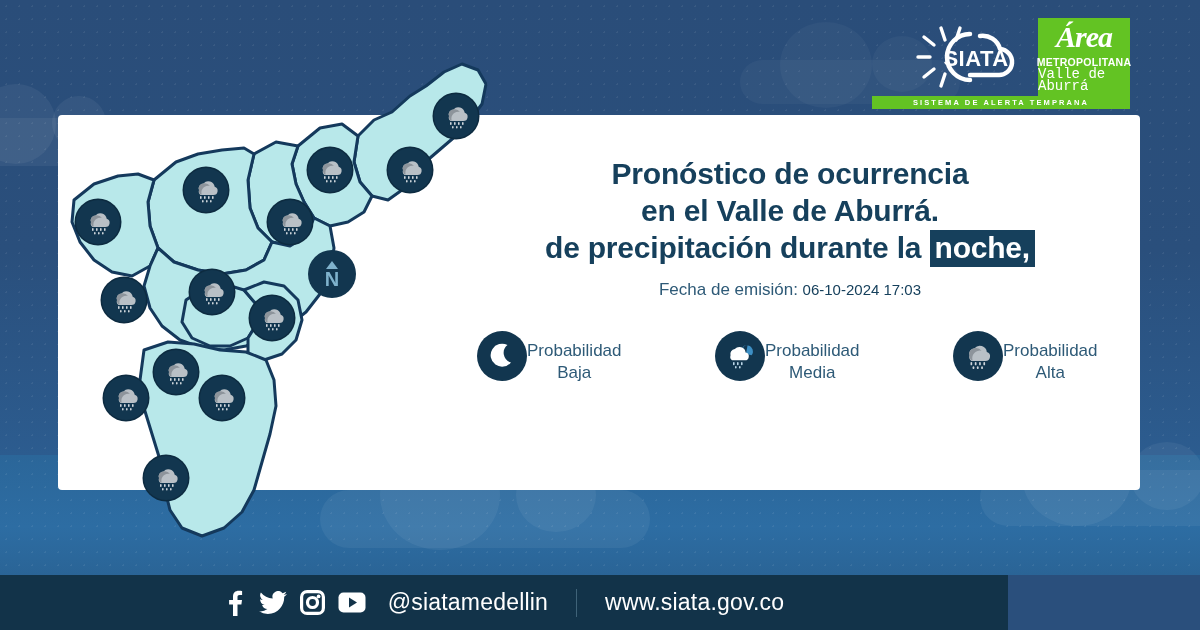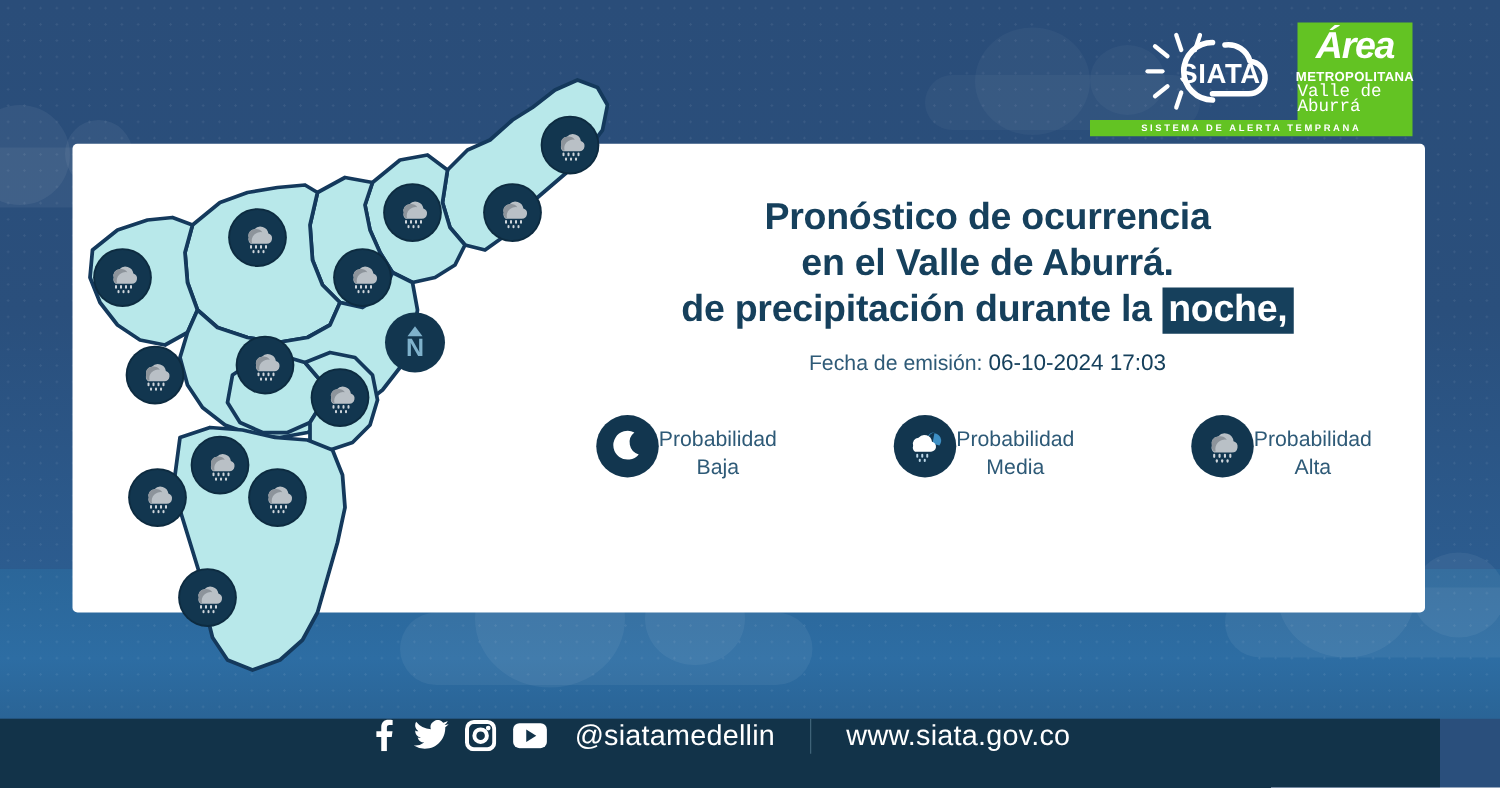--- a/index.html
+++ b/index.html
@@ -73,55 +73,55 @@
   .panel{position:absolute;left:470px;top:155px;width:640px;}
   .title{
     text-align:center;color:#16405c;font-weight:bold;font-size:30px;
     line-height:37px;letter-spacing:-.2px;
   }
   .title .hl{background:#16405c;color:#ffffff;padding:1px 5px 3px 5px;}
   .fecha{
     text-align:center;margin-top:14px;color:#2e5a77;font-size:17px;
   }
   .fecha .lbl{font-size:17px;}
-  .fecha .val{font-size:18px;color:#16405c;}
+  .fecha .val{font-size:15px;color:#16405c;}
 
   .legend{
     display:flex;justify-content:center;gap:88px;margin-top:28px;
   }
   .leg{display:flex;align-items:center;width:150px;}
   .leg-ico{width:50px;height:50px;border-radius:50%;background:#12364f;
     display:flex;align-items:center;justify-content:center;}
   .leg-txt{margin-top:12px;text-align:center;color:#2e5a77;font-size:17px;line-height:22px;}
 
   
   .logos{position:absolute;right:70px;top:18px;display:flex;align-items:flex-end;}
   .siata-logo{width:130px;height:78px;position:relative;}
   .area-logo{
     width:92px;height:78px;background:#63c323;position:relative;
     display:flex;flex-direction:column;align-items:center;justify-content:flex-end;
     padding-bottom:4px;box-sizing:border-box;
   }
   .area-logo .script{
     position:absolute;top:2px;left:0;right:0;text-align:center;
-    color:#ffffff;font-family:Liberation Sans, sans-serif;font-style:italic;
+    color:#ffffff;font-family:Liberation Serif, serif;font-style:italic;
     font-size:30px;font-weight:bold;letter-spacing:-1px;
   }
   .area-logo .l1{color:#fff;font-size:10.5px;font-weight:bold;letter-spacing:.3px;line-height:12px;}
   .area-logo .l2{color:#fff;font-size:14px;line-height:12px;font-family:Liberation Mono, monospace;}
   .green-bar{
     position:absolute;right:70px;top:96px;width:258px;height:13px;background:#63c323;
     display:flex;align-items:center;justify-content:center;
   }
   .green-bar span{color:#ffffff;font-size:7.5px;font-weight:bold;letter-spacing:2.1px;}
 
   
   .footer{
-    position:absolute;left:0;top:575px;width:1152px;height:55px;background:#123349;
-    display:flex;align-items:flex-start;justify-content:center;gap:0;
+    position:absolute;left:0;top:575px;width:1008px;height:55px;background:#123349;
+    display:flex;align-items:center;justify-content:center;gap:0;
   }
   .social{display:flex;align-items:center;gap:13px;}
   .social svg{display:block;}
   .handle{color:#ffffff;font-size:23px;margin-left:22px;letter-spacing:.2px;}
   .divider{width:1px;height:28px;background:#3f6378;margin:0 28px;}
   .site{color:#ffffff;font-size:23px;letter-spacing:.2px;}
 </style>
 </head>
 <body>
 

